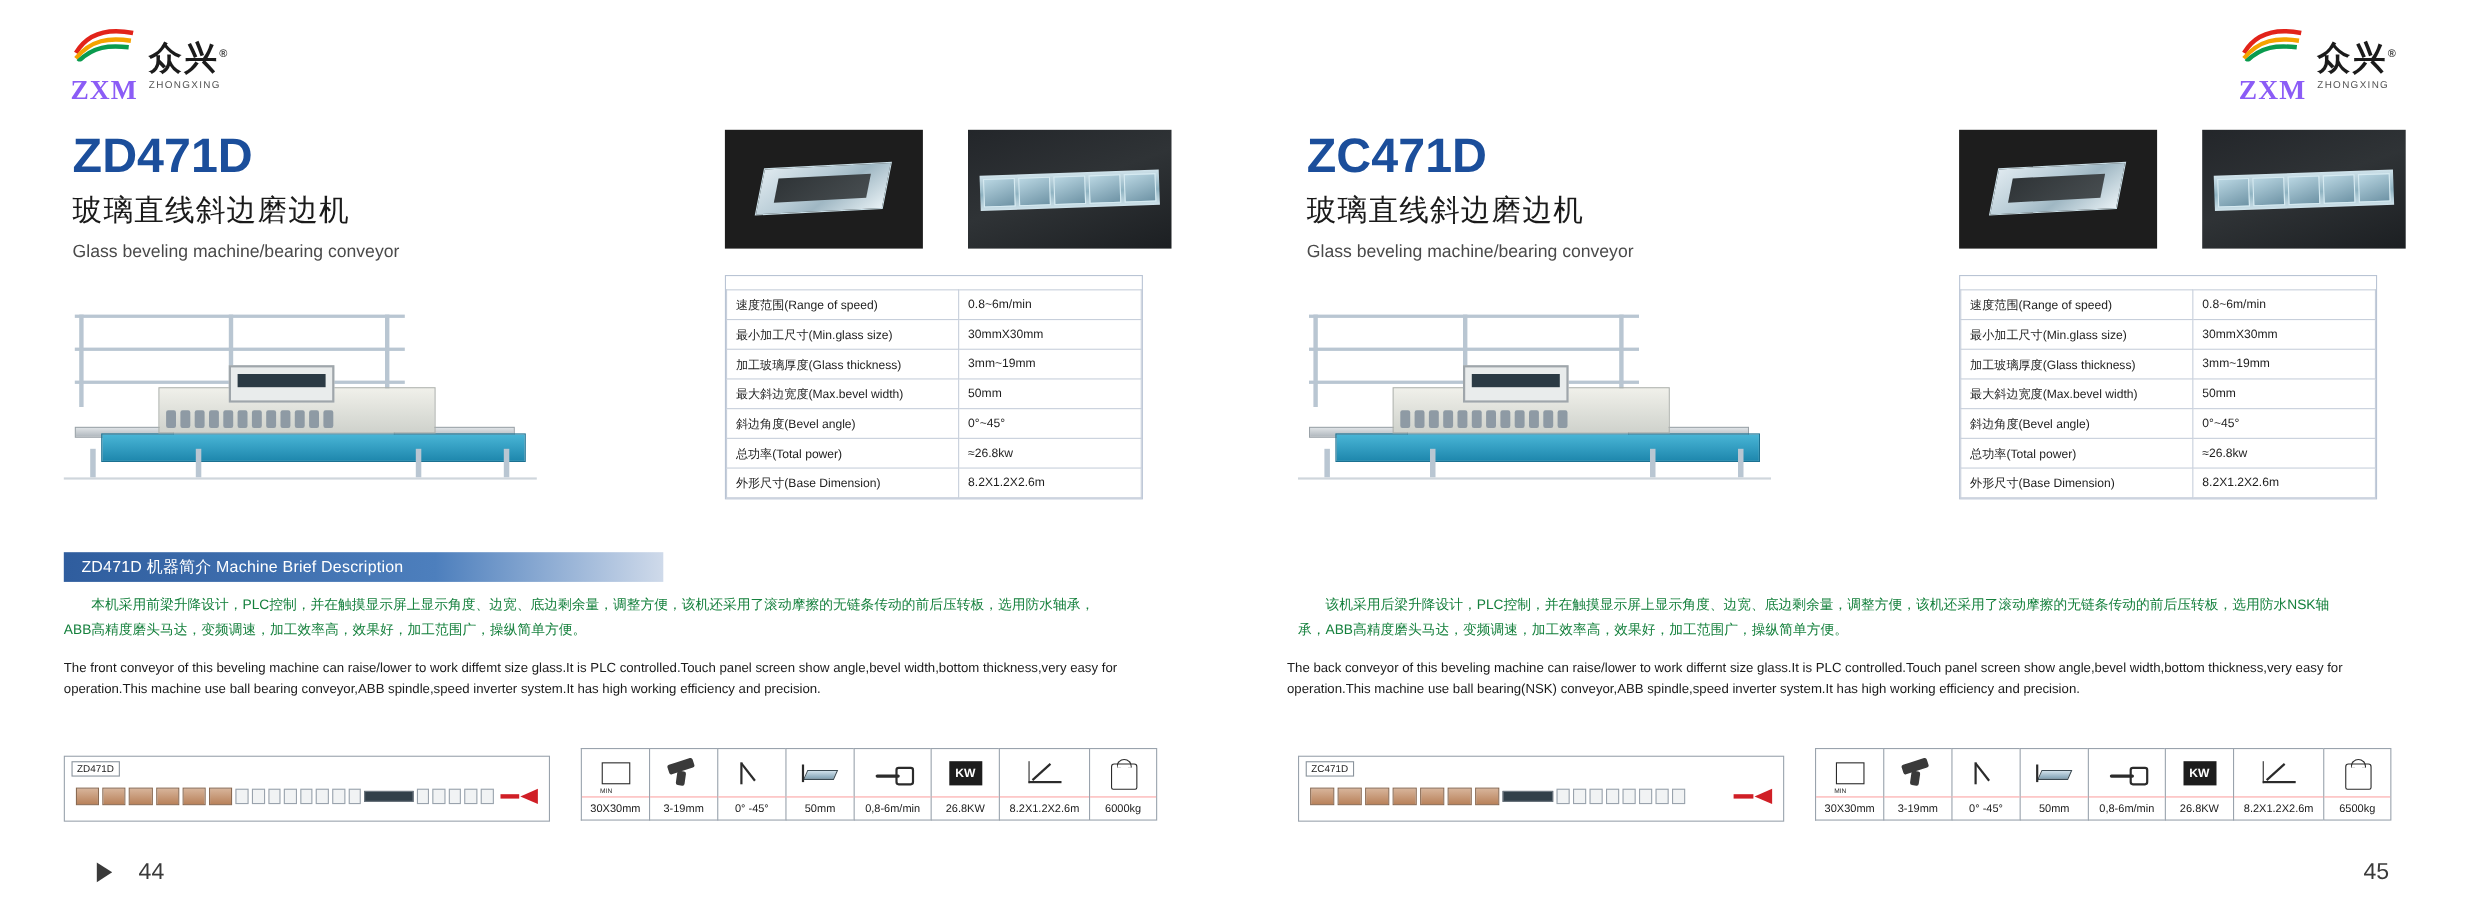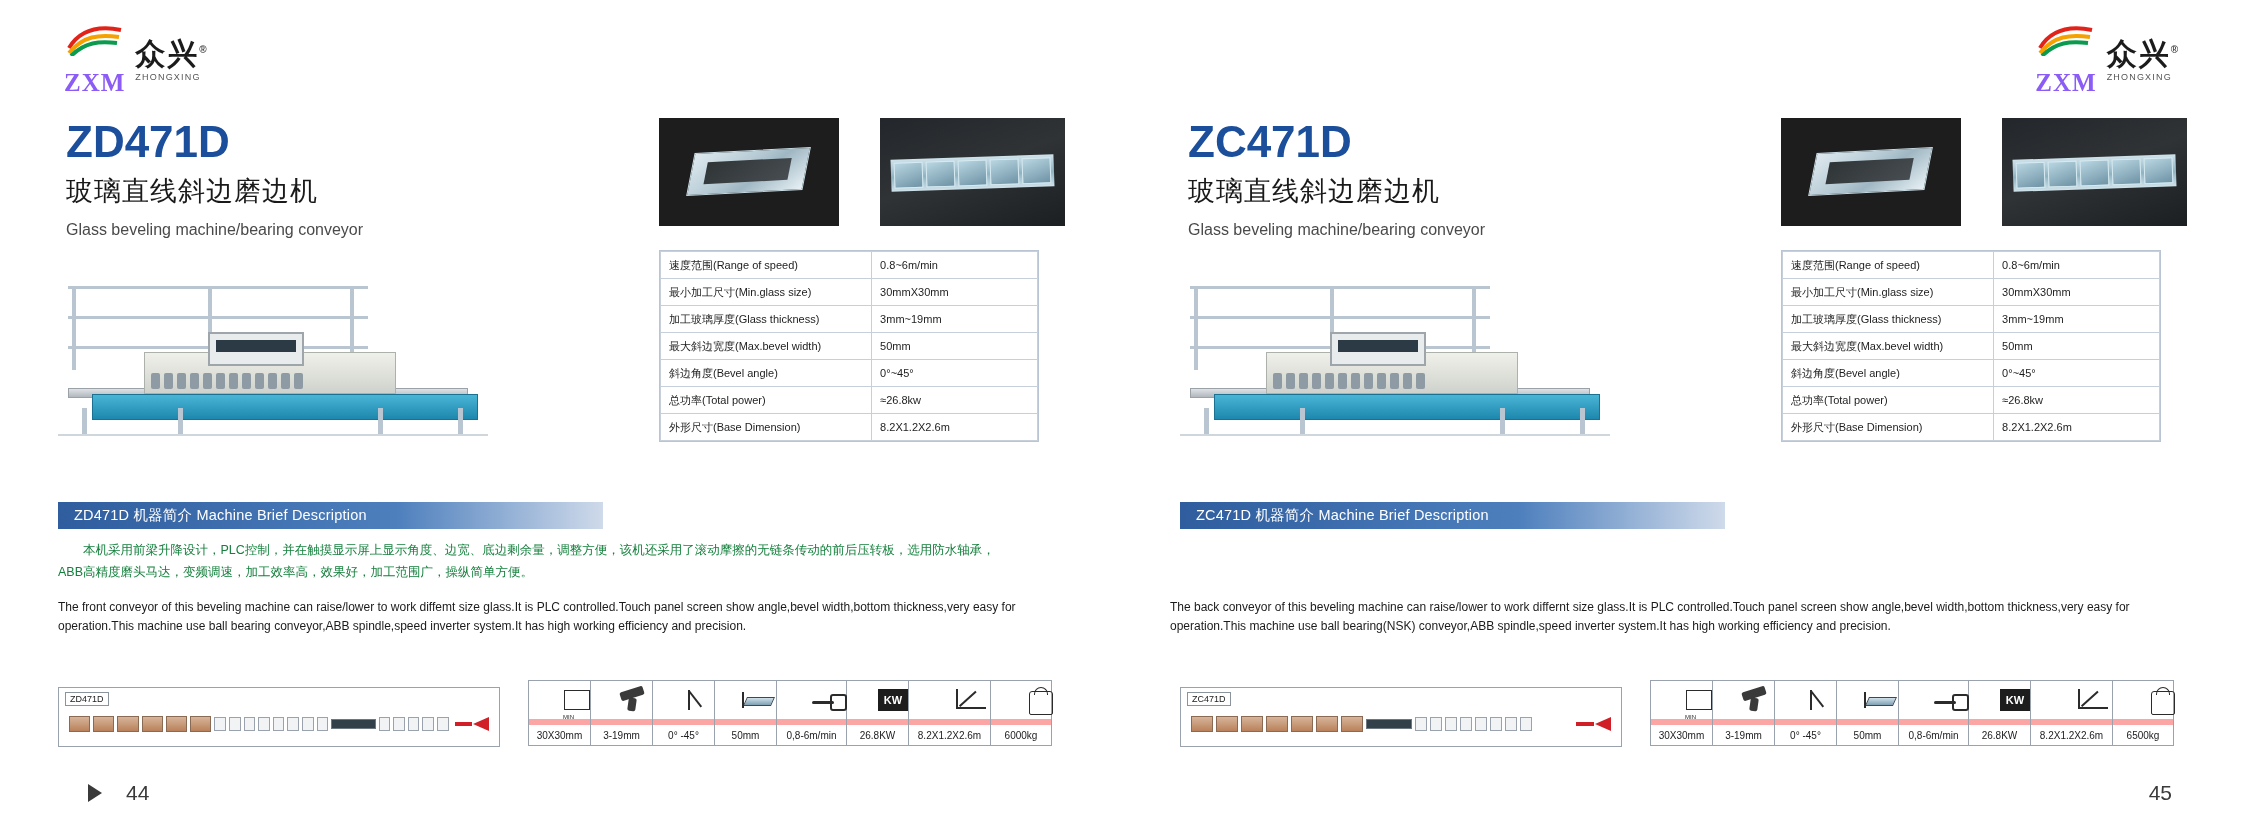--- a/index.html
+++ b/index.html
@@ -131,21 +131,21 @@
     border: 1px solid #b9c4d4;
     background: #fff;
   }
   .spec-head {
     background: #2f5d9e;
     color: #fff;
     font-size: 16px;
     padding: 9px 12px;
     letter-spacing: .2px;
   }
-  .spec table { width: 100%; border-collapse: collapse; }
+  .spec table { width: 100%; border-collapse: collapse; margin-top: 12px; }
   .spec td {
     border: 1px solid #c7cfdb;
     font-size: 11px;
     color: #1d1d1d;
     padding: 5.5px 8px;
     height: 23px;
   }
   .spec td.k { width: 56%; }
   .spec td.v { width: 44%; }
 
@@ -255,22 +255,22 @@
   }
   .icon-cell {
     border: 1px solid #9aa3ad;
     border-right: none;
     width: 62px;
     display:flex; flex-direction: column;
   }
   .icon-cell:last-child { border-right: 1px solid #9aa3ad; }
   .icon-cell .pic {
     height: 44px;
-    display:flex; align-items:center; justify-content:flex-end;
-    border-bottom: 6px solid #fca5a5;
+    display:flex; align-items:center; justify-content:center;
+    border-bottom: 1px solid #fca5a5;
     position: relative;
   }
   .icon-cell .cap {
     height: 20px;
     display:flex; align-items:center; justify-content:center;
     font-size: 10px; color:#1b1b1b;
     white-space: nowrap;
   }
   .icon-cell.w1 { width: 70px; }
   .icon-cell.w2 { width: 82px; }
@@ -659,21 +659,21 @@
             <i></i>
       </div>
       <div class="m-panel"></div>
       <div class="m-leg" style="left:24px;"></div>
       <div class="m-leg" style="left:120px;"></div>
       <div class="m-leg" style="left:320px;"></div>
       <div class="m-leg" style="left:400px;"></div>
       <div class="m-floor"></div>
     </div>
 
-    <div class="brief-bar" style="left:58px; top:502px; width:545px;">ZC471D 机器简介 Machine Brief Description</div>
+    <div class="brief-cn" style="left:58px; top:540px; width:960px;">该机采用后梁升降设计，PLC控制，并在触摸显示屏上显示角度、边宽、底边剩余量，调整方便，该机还采用了滚动摩擦的无链条传动的前后压转板，选用防水NSK轴承，ABB高精度磨头马达，变频调速，加工效率高，效果好，加工范围广，操纵简单方便。</div>
     <div class="brief-en" style="left:48px; top:598px; width:960px;">The back conveyor of this beveling machine can raise/lower to work differnt size glass.It is PLC controlled.Touch panel screen show angle,bevel width,bottom thickness,very easy for operation.This machine use ball bearing(NSK) conveyor,ABB spindle,speed inverter system.It has high working efficiency and precision.</div>
 
     <div class="layout-box" style="left:58px; top:687px; width:442px; height:60px;">
       <div class="layout-tag">ZC471D</div>
       <div class="layout-row">
         <div class="lb" style="width:22px"></div>
         <div class="lb" style="width:22px"></div>
         <div class="lb" style="width:22px"></div>
         <div class="lb" style="width:22px"></div>
         <div class="lb" style="width:22px"></div>

